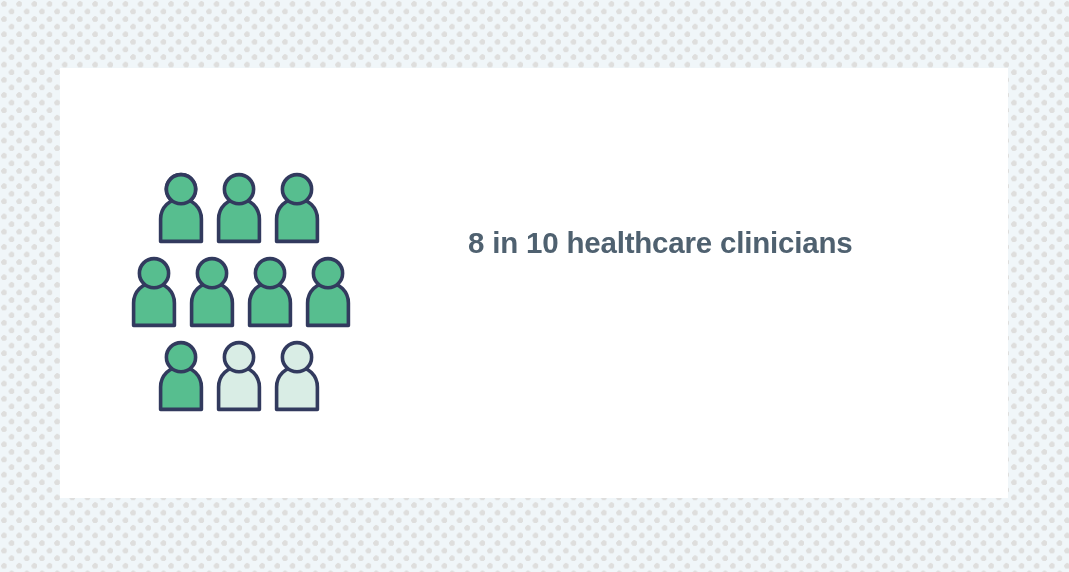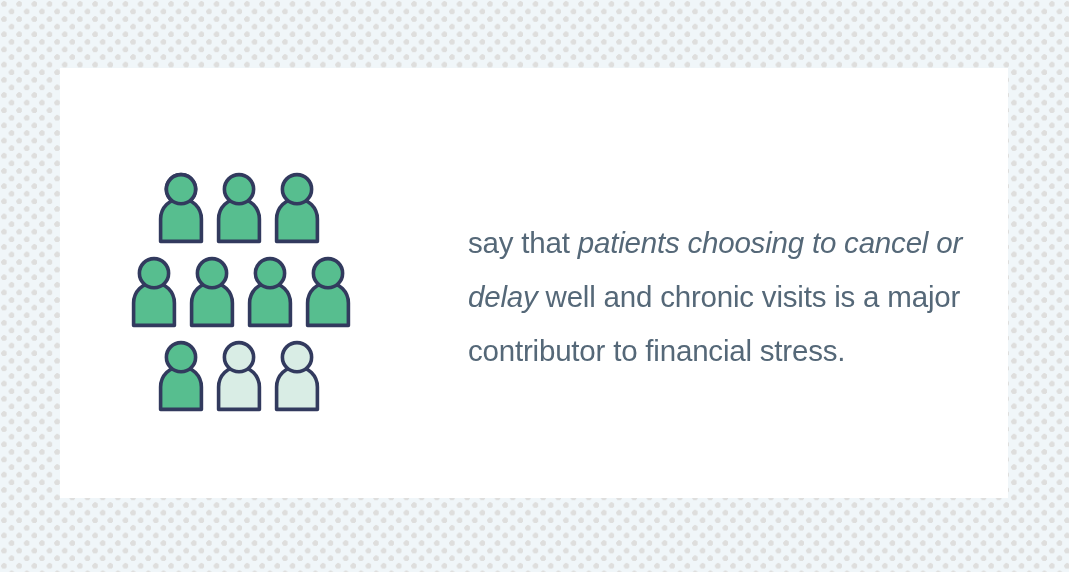--- a/index.html
+++ b/index.html
@@ -148,16 +148,16 @@
       </svg>
       <svg class="person-icon" viewBox="0 0 52 72" xmlns="http://www.w3.org/2000/svg">
         <path d="M5.6 69.4 L5.6 47 A20.4 20.4 0 0 1 46.4 47 L46.4 69.4 Z" fill="#d9ede5" stroke="#323a5e" stroke-width="3.6" stroke-linejoin="round"></path>
         <circle cx="26" cy="17.2" r="14.6" fill="#d9ede5" stroke="#323a5e" stroke-width="3.6"></circle>
       </svg>
     </div>
 
   </div>
 
   <div id="text-block">
-    <div id="body-copy"><span>say that </span><span class="em">patients choosing to cancel or delay</span><span> well and chronic visits is a major contributor to financial stress.</span></div>
+    <div id="headline">8 in 10 healthcare clinicians</div>
   </div>
 
 </div>
 
 </body></html>

